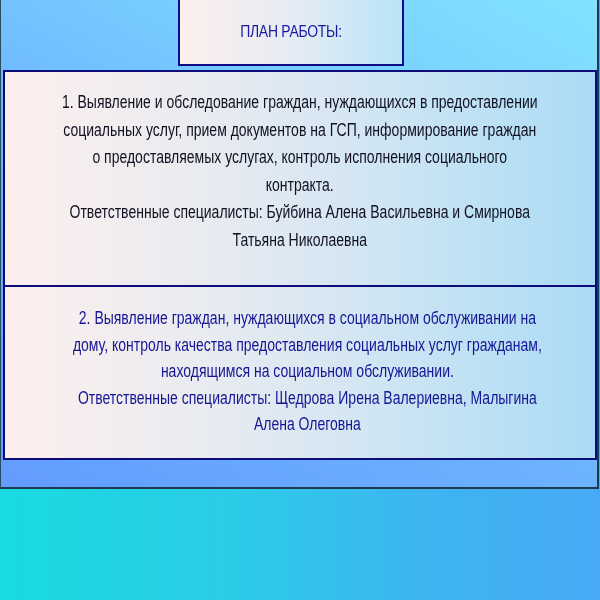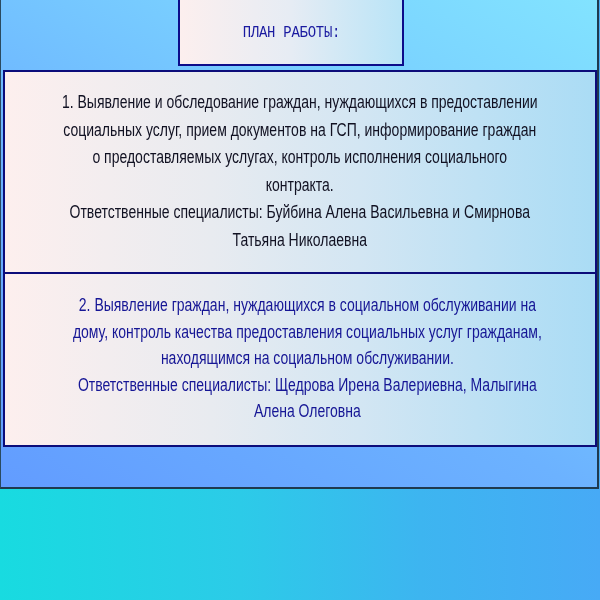--- a/index.html
+++ b/index.html
@@ -10,34 +10,34 @@
   }
   .outer {
     position:absolute; left:0; top:0; width:596px; height:487px;
     background: linear-gradient(30deg, #629cff 0%, #6cb2ff 40%, #78cdff 70%, #82e3ff 100%);
     border-right:2px solid #1f3a4f; border-bottom:2px solid #1f3a4f; border-left:1px solid #2a4a60;
   }
   .title-box {
     position:absolute; left:177px; top:0; width:222px; height:64px;
     border:2px solid #0c0c8a; border-top:none;
     background: linear-gradient(90deg, #fcefee 0%, #e6ecf4 50%, #b9e4f7 100%);
-    display:flex; align-items:center; justify-content:center;font-family:Liberation Mono, monospace;
+    display:flex; align-items:center; justify-content:center;
   }
   .title-text {
     color:#1a1aa0; font-size:17px; letter-spacing:-0.3px;
     transform: scaleX(0.82); white-space:nowrap;
   }
   .card {
     position:absolute; left:2px; width:594px;
     border:2px solid #0c0c7a;
     background: linear-gradient(90deg, #fdefee 0%, #e8ebf0 35%, #d3e6f3 60%, #aadcf5 100%);
     box-sizing:border-box;
   }
   .card1 { top:70px; height:218px; }
-  .card2 { top:272px; height:175px;padding-left:15px; }
+  .card2 { top:285px; height:175px;padding-left:15px; }
   .card-text {
     text-align:center; font-size:17.5px; line-height:27.5px;
     transform: scaleX(0.8); transform-origin: center top;
     width:125%; margin-left:-12.5%;
   }
   .card1 .card-text { color:#111122; padding-top:17px; }
   .card2 .card-text { color:#161695; padding-top:18px; line-height:26.5px; }
   .line { display:block; white-space:nowrap; }
 </style>
 </head>

